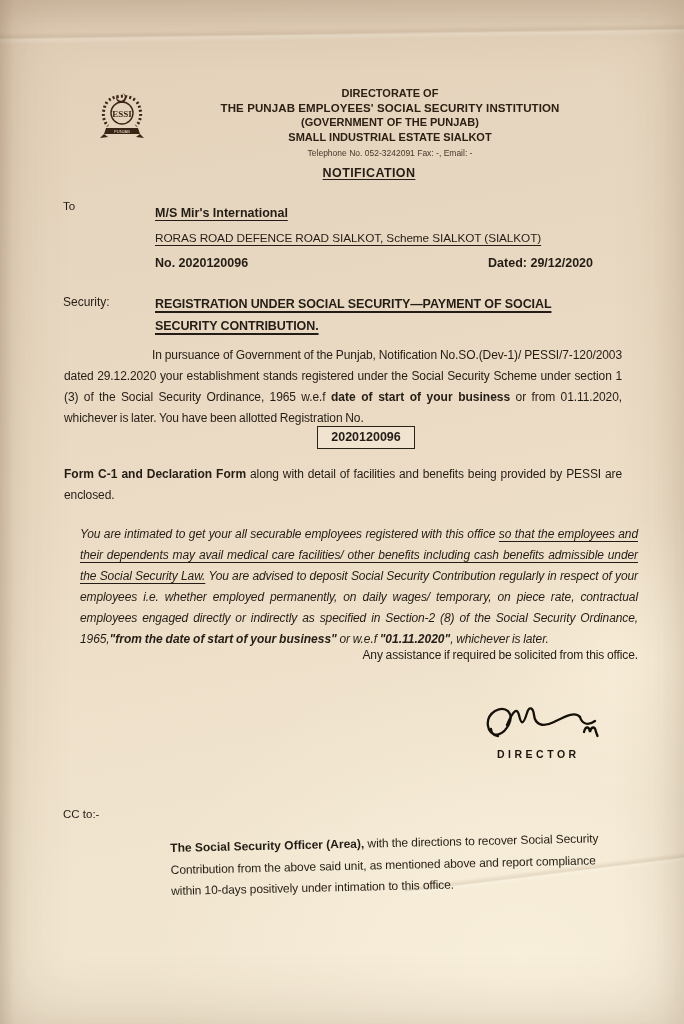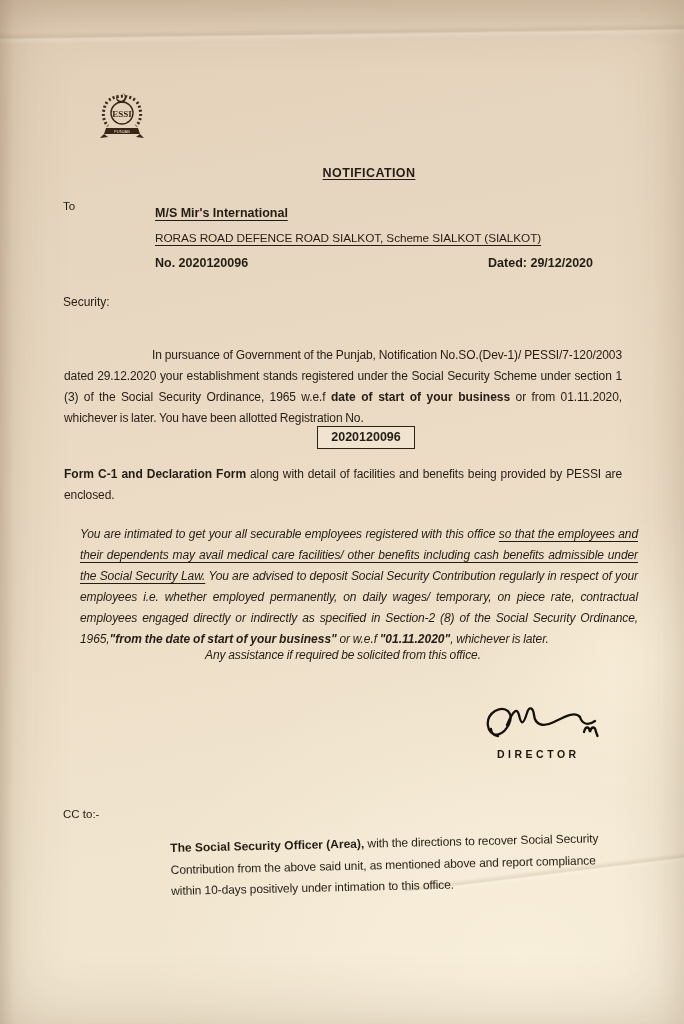--- a/index.html
+++ b/index.html
@@ -31,21 +31,21 @@
   .refrow{left:155px;top:256px;width:438px;display:flex;justify-content:space-between;font-size:12.5px;font-weight:bold;gap:25px;}
   .subjlbl{left:63px;top:295px;font-size:12px;}
   .subj{left:155px;top:293px;width:445px;font-size:12.5px;font-weight:bold;line-height:22px;
     text-decoration:underline;text-underline-offset:3px;text-decoration-thickness:1.5px;letter-spacing:-.1px;}
   .para{font-size:12px;line-height:21px;text-align:justify;letter-spacing:-.1px;word-spacing:-.5px;}
   .p1{left:64px;top:345px;width:558px;text-indent:88px;}
   .regbox{left:299px;top:426px;width:96px;height:21px;border:1.3px solid #2a2118;
     font-size:12.5px;font-weight:bold;text-align:center;line-height:21px;background:rgba(255,250,238,.25);margin-left:18px;}
   .p2{left:64px;top:464px;width:558px;}
   .p3{left:80px;top:524px;width:558px;font-style:italic;}
-  .p4{left:64px;top:645px;width:558px;text-align:center;font-style:italic;}
+  .p4{left:80px;top:645px;width:558px;text-align:right;}
   .ul{text-decoration:underline;text-underline-offset:2.5px;}
   b{font-weight:bold;letter-spacing:0;}
   .sig{left:482px;top:698px;}
   .director{left:497px;top:748px;font-size:10.5px;font-weight:bold;letter-spacing:3.5px;color:#1c150e;}
   .cclbl{left:63px;top:808px;font-size:11.5px;}
   .ccpara{left:170px;top:838px;width:452px;font-size:12px;line-height:21.5px;text-align:left;
     letter-spacing:-.1px;transform:rotate(-1.3deg);transform-origin:left top;}
   .logo{left:98px;top:88px;}
 </style>
 </head>
@@ -68,32 +68,40 @@
       <text x="24" y="29" font-size="9" font-weight="bold" fill="#3a2415" text-anchor="middle" font-family="'Liberation Serif',serif">ESSI</text>
       <g fill="#3a2415">
         <path d="M8 40 L40 40 L42 46 L6 46 Z"></path>
         <path d="M6 46 L2 50 L10 49 Z"></path>
         <path d="M42 46 L46 50 L38 49 Z"></path>
       </g>
       <text x="24" y="45" font-size="4" fill="#e9d9c1" text-anchor="middle">PUNJAB</text>
     </svg>
   </div>
 
+  <div class="abs hdr">
+    <div class="h1">DIRECTORATE OF</div>
+    <div class="h2">THE PUNJAB EMPLOYEES' SOCIAL SECURITY INSTITUTION</div>
+    <div class="h1">(GOVERNMENT OF THE PUNJAB)</div>
+    <div class="h1">SMALL INDUSTRIAL ESTATE SIALKOT</div>
+    <div class="tel">Telephone No. 052-3242091 Fax: -, Email: -</div>
+  </div>
 
   <div class="abs title">NOTIFICATION</div>
 
   <div class="abs to">To</div>
   <div class="abs name">M/S Mir's International</div>
   <div class="abs addr">RORAS ROAD DEFENCE ROAD SIALKOT, Scheme SIALKOT (SIALKOT)</div>
   <div class="abs refrow">
     <span>No. 2020120096</span>
     <span>Dated: 29/12/2020</span>
   </div>
 
   <div class="abs subjlbl">Security:</div>
+  <div class="abs subj">REGISTRATION UNDER SOCIAL SECURITY—PAYMENT OF SOCIAL SECURITY CONTRIBUTION.</div>
 
   <div class="abs para p1"><span>In pursuance of Government of the Punjab, Notification No.SO.(Dev-1)/ PESSI/7-120/2003 dated 29.12.2020 your establishment stands registered under the Social Security Scheme under section 1 (3) of the Social Security Ordinance, 1965 w.e.f </span><b>date of start of your business</b><span> or from 01.11.2020, whichever is later. You have been allotted Registration No.</span></div>
 
   <div class="abs regbox">2020120096</div>
 
   <div class="abs para p2"><b>Form C-1 and Declaration Form</b><span> along with detail of facilities and benefits being provided by PESSI are enclosed.</span></div>
 
   <div class="abs para p3"><span>You are intimated to get your all securable employees registered with this office </span><span class="ul">so that the employees and their dependents may avail medical care facilities/ other benefits including cash benefits admissible under the Social Security Law.</span><span> You are advised to deposit Social Security Contribution regularly in respect of your employees i.e. whether employed permanently, on daily wages/ temporary, on piece rate, contractual employees engaged directly or indirectly as specified in Section-2 (8) of the Social Security Ordinance, 1965,</span><b>"from the date of start of your business"</b><span> or w.e.f </span><b>"01.11.2020"</b><span>, whichever is later.</span></div>
 
   <div class="abs para p4">Any assistance if required be solicited from this office.</div>

